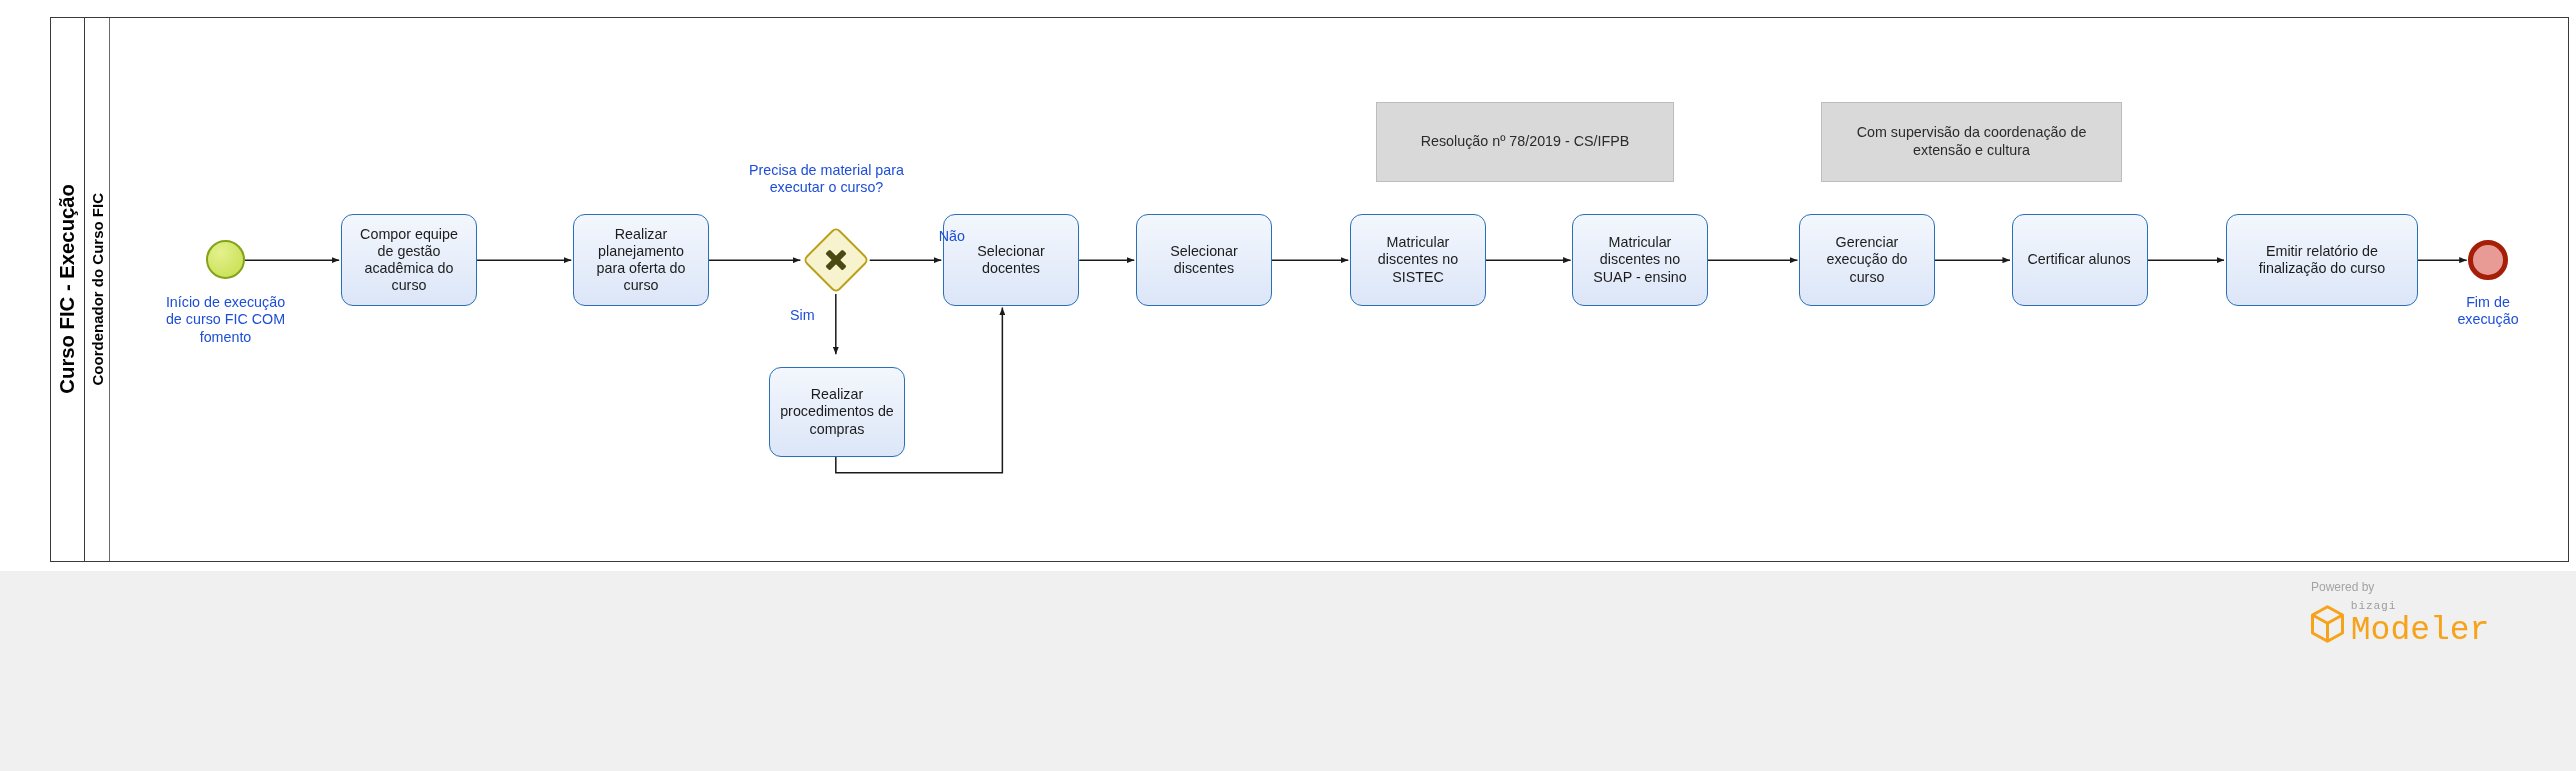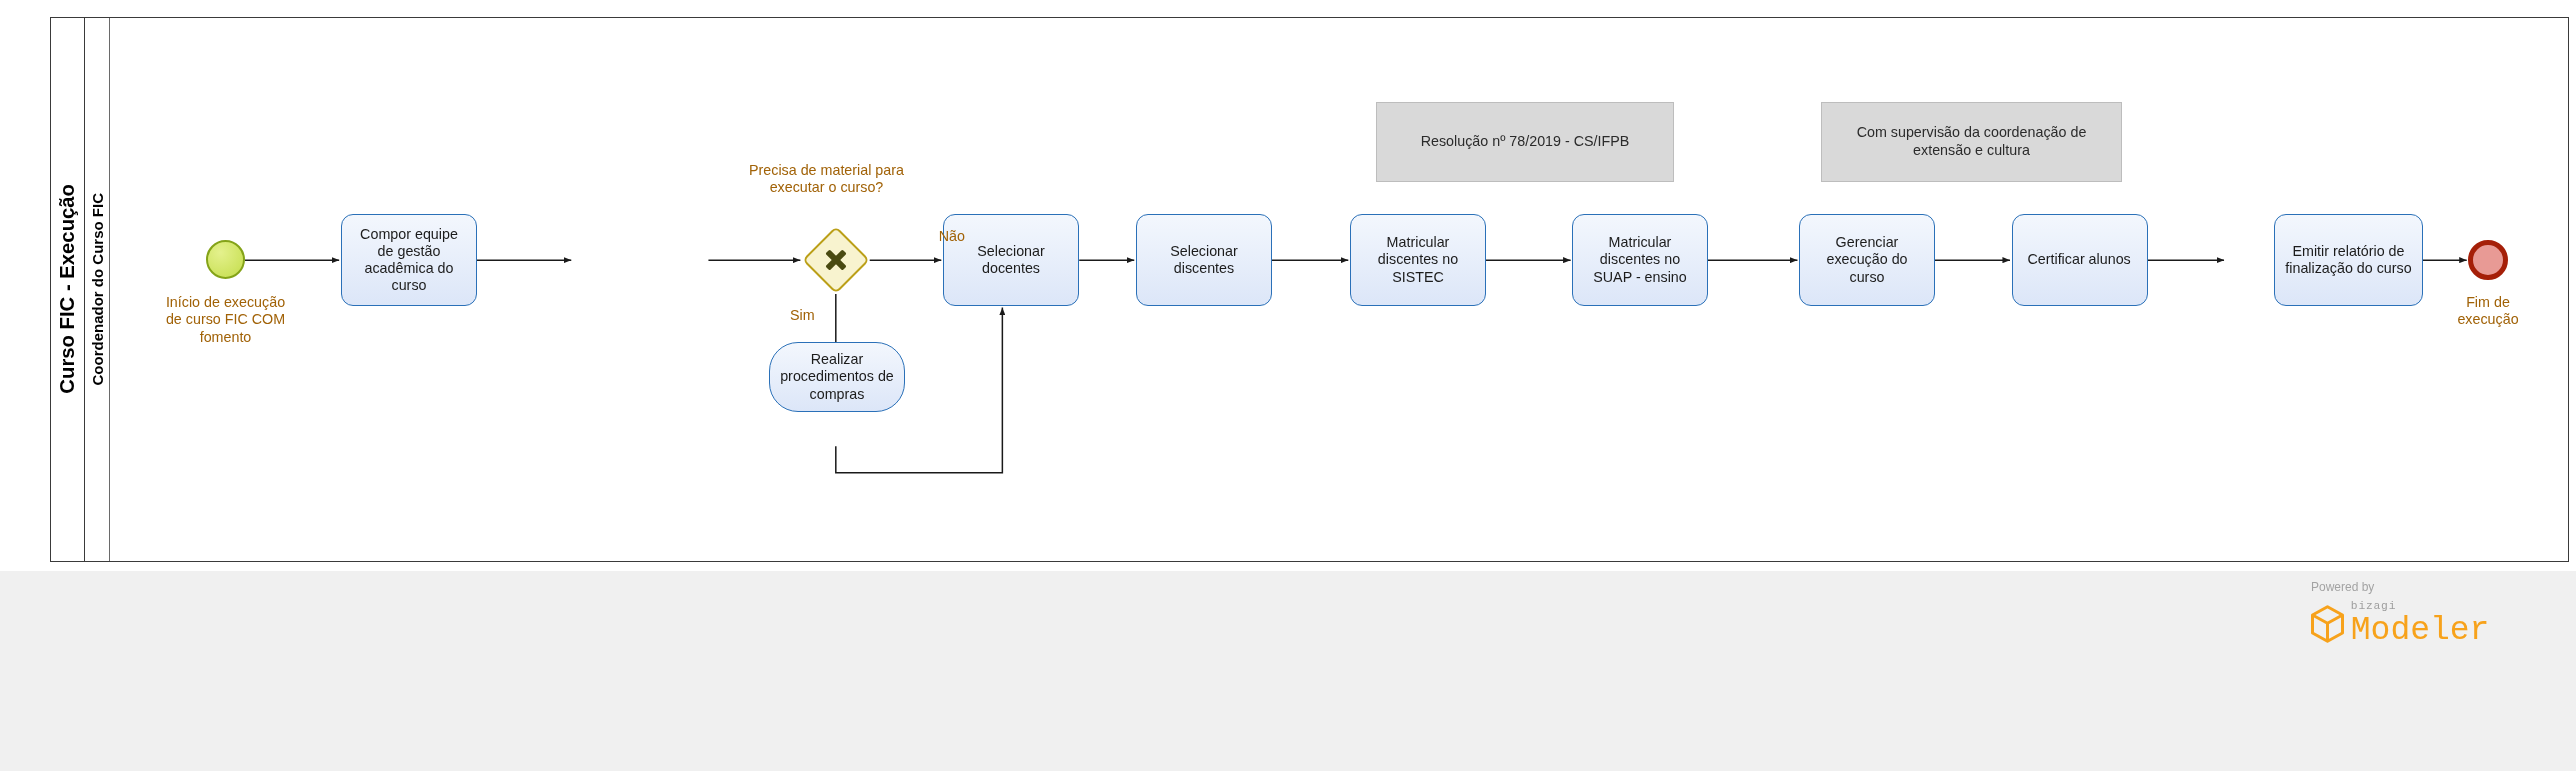--- a/index.html
+++ b/index.html
@@ -37,21 +37,21 @@
     border:5.3px solid #a51f08;background:#e89a95;}
 
   
   .gateway{position:absolute;left:812px;top:236px;width:48px;height:48px;transform:rotate(45deg);
     background:#f8f3cf;border:2.3px solid #bb9f17;border-radius:6px;box-sizing:border-box;}
   .gw-bar{position:absolute;background:#4a4a12;border-radius:1.5px;}
   .gw-h{left:9.8px;right:9.8px;top:50%;height:6.8px;margin-top:-3.4px;}
   .gw-v{top:9.8px;bottom:9.8px;left:50%;width:6.8px;margin-left:-3.4px;}
 
   
-  .node-label{position:absolute;text-align:center;font-size:14.3px;line-height:1.22;color:#a16207;}
+  .node-label{position:absolute;text-align:center;font-size:14.3px;line-height:1.22;color:#1d4ed8;}
   .lbl-start{left:165px;top:294px;width:121px;}
   .lbl-end{left:2443px;top:294px;width:90px;}
   .lbl-question{left:740px;top:162px;width:173px;}
   .lbl-no{left:912px;top:228px;width:53px;text-align:right;}
   .lbl-yes{left:790px;top:307px;width:53px;text-align:left;}
 
   
   .annotation{position:absolute;background:#d9d9d9;border:0.8px solid #bdbdbd;box-sizing:border-box;
     display:flex;align-items:center;justify-content:center;text-align:center;
     font-size:14.3px;line-height:1.25;color:#2b2b2b;padding:4.5px 15px;}
@@ -105,43 +105,46 @@
 
   <div class="event-start"></div>
   <div class="node-label lbl-start">Início de execução de curso FIC COM fomento</div>
 
   <div class="event-end"></div>
   <div class="node-label lbl-end">Fim de execução</div>
 
   <div class="task" style="left:341px;top:214px;">
     <span>Compor equipe de gestão acadêmica do curso</span>
   </div>
+  <div class="task" style="left:573px;top:214px;">
+    <span>Realizar planejamento para oferta do curso</span>
+  </div>
   <div class="task" style="left:943px;top:214px;">
     <span>Selecionar docentes</span>
   </div>
   <div class="task" style="left:1136px;top:214px;">
     <span>Selecionar discentes</span>
   </div>
   <div class="task" style="left:1350px;top:214px;">
     <span>Matricular discentes no SISTEC</span>
   </div>
   <div class="task" style="left:1572px;top:214px;">
     <span>Matricular discentes no SUAP - ensino</span>
   </div>
   <div class="task" style="left:1799px;top:214px;">
     <span>Gerenciar execução do curso</span>
   </div>
   <div class="task" style="left:2012px;top:214px;padding-left:8px;">
     <span>Certificar alunos</span>
   </div>
-  <div class="task" style="left:2226px;top:214px;width:149px;margin-left:48px;">
+  <div class="task" style="left:2226px;top:214px;width:192px;">
     <span>Emitir relatório de finalização do curso</span>
   </div>
 
-  <div class="task" style="left:769px;top:342px;height:70px;border-radius:29px;">
+  <div class="task" style="left:769px;top:367px;height:90px;">
     <span>Realizar procedimentos de compras</span>
   </div>
 
   <div class="gateway">
     <div class="gw-bar gw-h"></div>
     <div class="gw-bar gw-v"></div>
   </div>
   <div class="node-label lbl-question">Precisa de material para executar o curso?</div>
   <div class="node-label lbl-no">Não</div>
   <div class="node-label lbl-yes">Sim</div>

